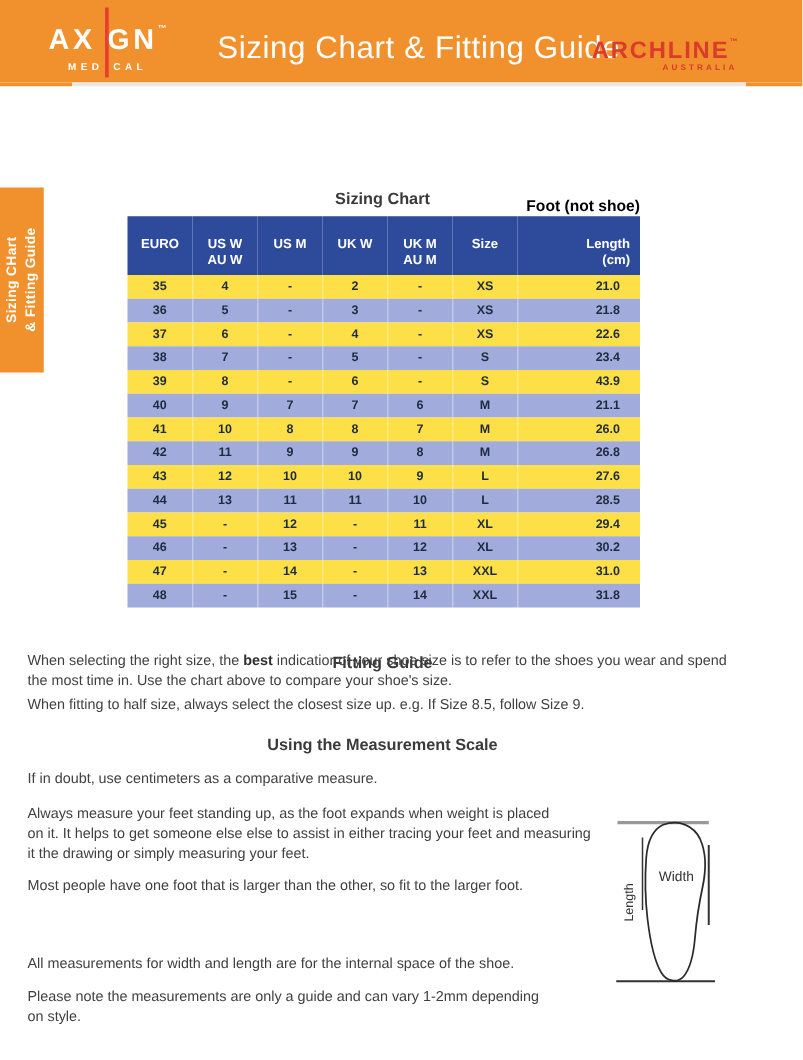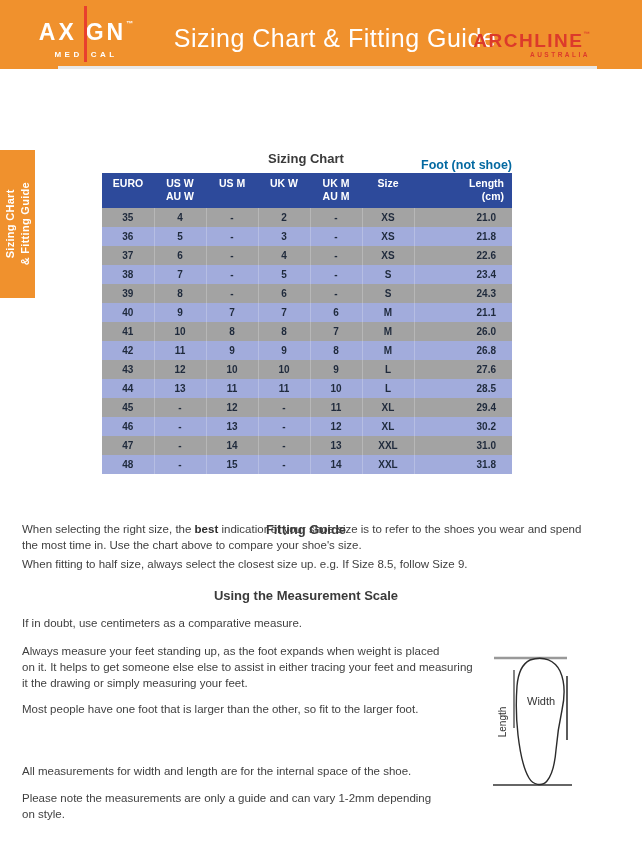--- a/index.html
+++ b/index.html
@@ -30,31 +30,31 @@
   
   .side-tab { position:absolute; left:0; top:150px; width:35px; height:148px; background:#F0912D;
     display:flex; align-items:center; justify-content:center; }
   .side-tab-text { writing-mode:vertical-rl; transform:rotate(180deg); color:#fff; font-weight:bold;
     font-size:11px; line-height:15px; text-align:center; letter-spacing:0.3px; }
 
   
   .chart-heading { position:absolute; left:100px; top:151px; width:412px; text-align:center;
     font-size:13px; font-weight:bold; color:#3A3A3A; }
   .foot-note { position:absolute; left:312px; top:158px; width:200px; text-align:right;
-    font-size:12.5px; font-weight:bold; color:#0369a1; }
+    font-size:12.5px; font-weight:bold; color:#000000; }
 
   .sizing-table { position:absolute; left:102px; top:173px; width:410px; border-collapse:collapse; table-layout:fixed; }
   .sizing-table thead th { background:#2D4A9B; color:#ffffff; font-size:10.5px; font-weight:bold;
-    padding:4px 0 5px; vertical-align:top; line-height:13px; }
+    padding:16px 0 5px; vertical-align:top; line-height:13px; }
   .sizing-table thead th:last-child { text-align:right; padding-right:8px; }
   .sizing-table tbody td { height:19px; text-align:center; font-size:10px; font-weight:bold;
     color:#1F2A3C; border-left:1px solid rgba(255,255,255,0.22); }
   .sizing-table tbody td:first-child { border-left:none; }
   .sizing-table tbody td:last-child { text-align:right; padding-right:16px; }
-  .sizing-table tbody tr.odd  { background:#a3a3a3; }
+  .sizing-table tbody tr.odd  { background:#fde047; }
   .sizing-table tbody tr.even { background:#A2ACDC; }
 
   
   .section-heading { position:absolute; left:0; width:612px; text-align:center;
     font-size:13px; font-weight:bold; color:#3A3A3A; }
   .para { position:absolute; left:22px; font-size:11.5px; color:#3F3F3F; line-height:16px; white-space:pre-line; }
   .para b { color:#2E2E2E; }
 
   
   .foot-diagram { position:absolute; left:480px; top:640px; width:162px; height:190px; }
@@ -165,21 +165,21 @@
           <td>S</td>
           <td>23.4</td>
         </tr>
         <tr class="odd">
           <td>39</td>
           <td>8</td>
           <td>-</td>
           <td>6</td>
           <td>-</td>
           <td>S</td>
-          <td>24.3</td>
+          <td>43.9</td>
         </tr>
         <tr class="even">
           <td>40</td>
           <td>9</td>
           <td>7</td>
           <td>7</td>
           <td>6</td>
           <td>M</td>
           <td>21.1</td>
         </tr>

